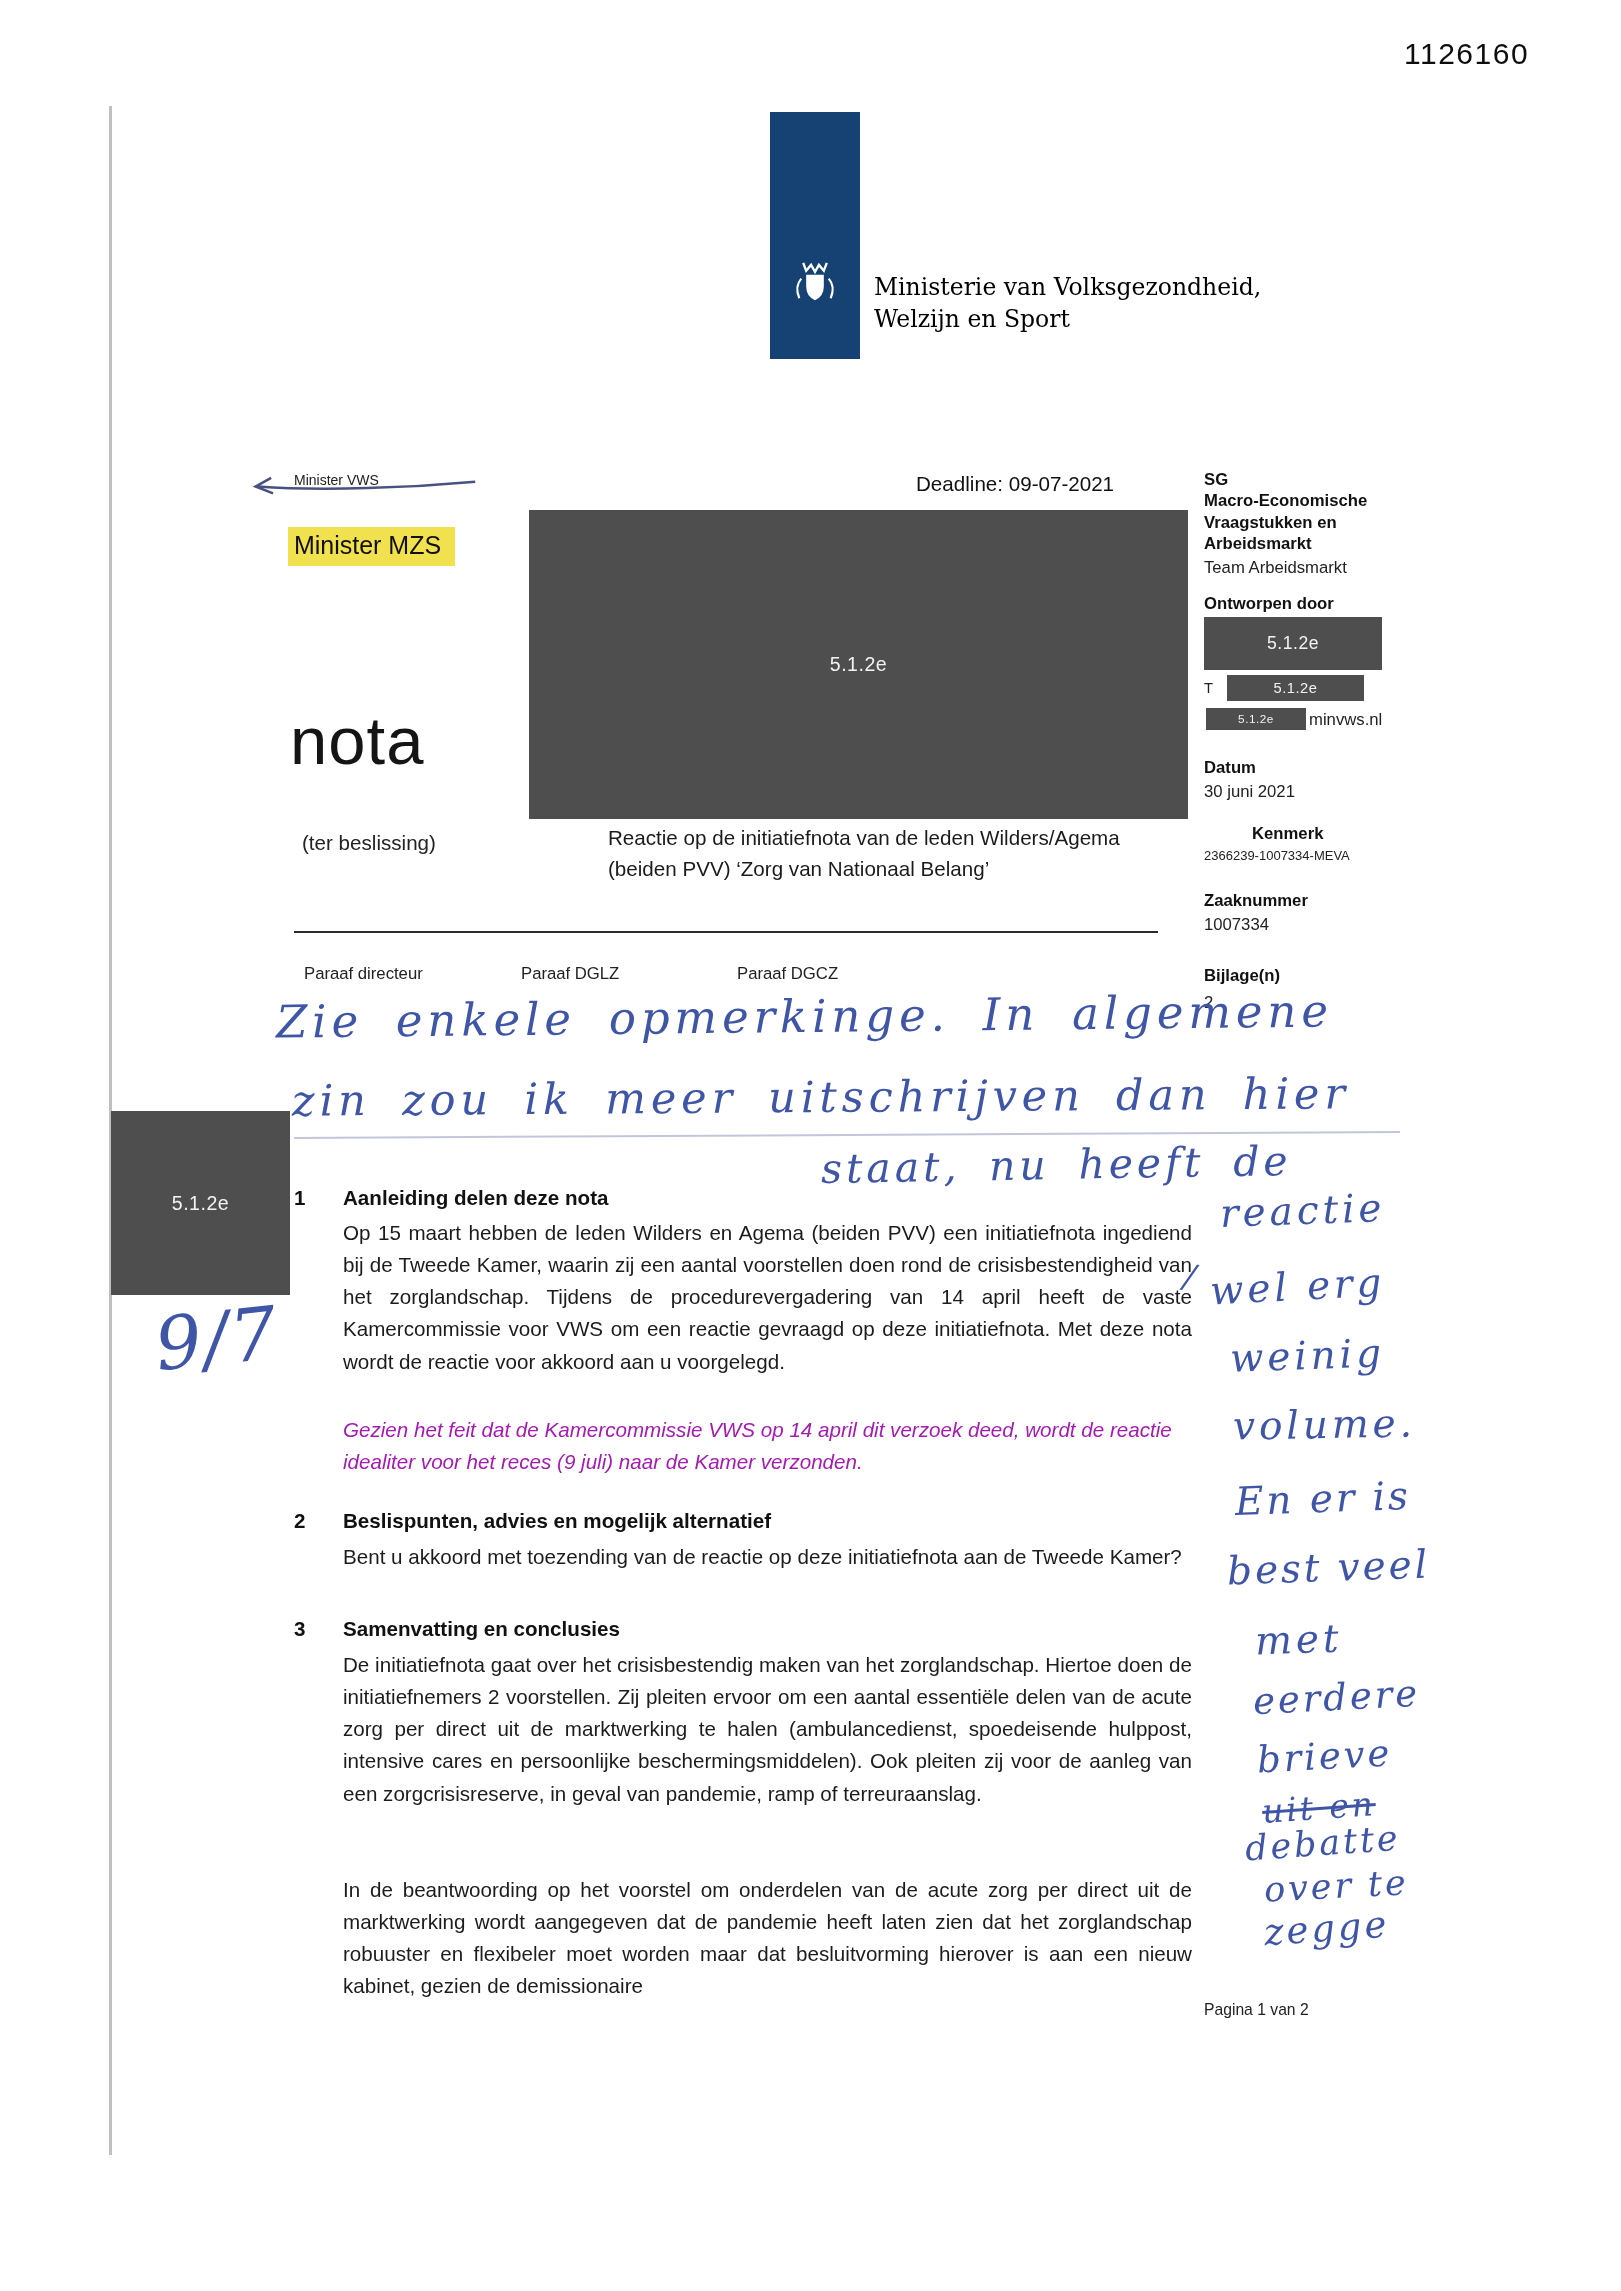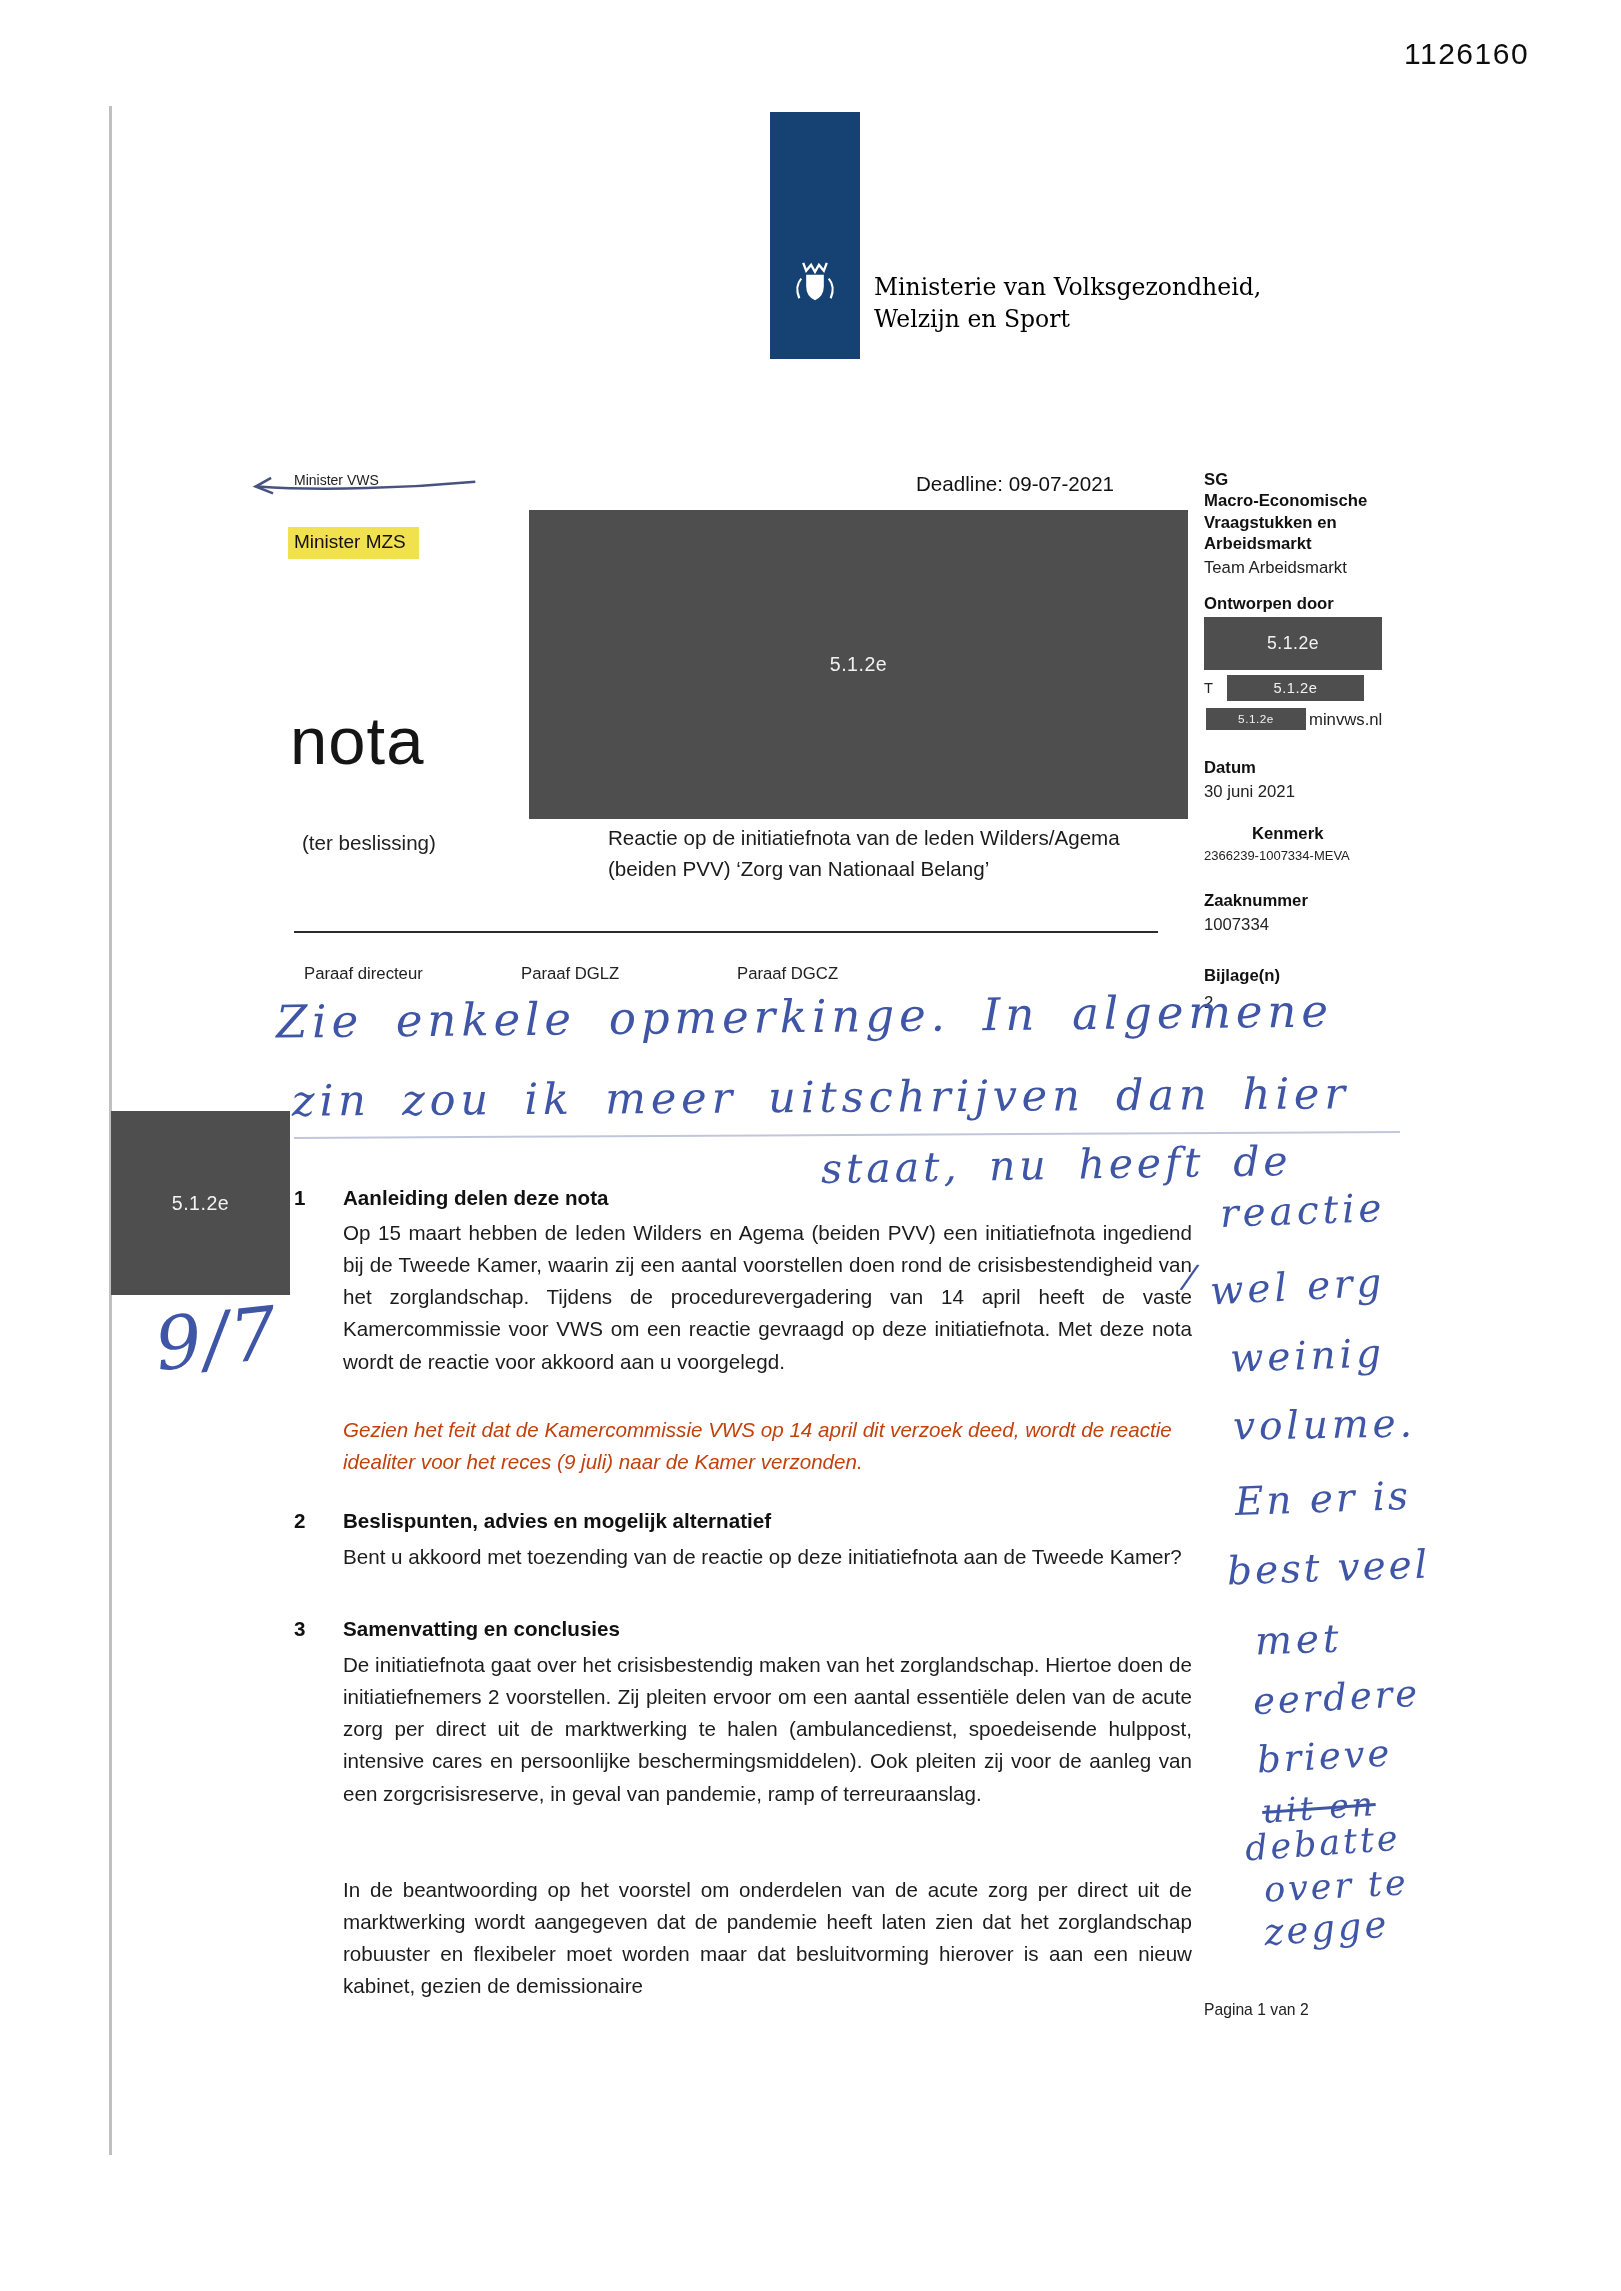--- a/index.html
+++ b/index.html
@@ -17,21 +17,21 @@
   }
   .label-sm { font-size:16.7px; font-weight:bold; color:#111; line-height:1.28; }
   .val-sm  { font-size:16.7px; color:#222; line-height:1.28; }
   .serif   { font-family:"DejaVu Serif","Liberation Serif",serif; }
   .hand {
     font-family:"DejaVu Serif","Liberation Serif",serif; font-style:italic;
     color:#3f55a5; white-space:nowrap;
   }
   .body-text { font-size:20.6px; line-height:1.56; text-align:justify; color:#1c1c1c; }
   .heading   { font-size:20.6px; font-weight:bold; color:#111; }
-  .note-italic { font-size:20.6px; line-height:1.56; font-style:italic; color:#c2410c; }
+  .note-italic { font-size:20.6px; line-height:1.56; font-style:italic; color:#a21caf; }
   .highlight { background:#f2e14e; display:inline-block; padding:3.9px 13.7px 5.9px 5.9px; }
   .divider { border-top:2px solid #2b2b2b; }
 </style>
 </head>
 <body>
 
 <div class="page">
 
   <div class="abs" style="left:109px;top:106px;width:2.9px;height:2049px;background:#8d8d8d;opacity:.55;"></div>
 
@@ -50,21 +50,21 @@
   </div>
 
   <div class="abs" style="left:294px;top:472px;font-size:14px;color:#222;">Minister VWS</div>
   <svg class="abs" style="left:245px;top:470px;" width="235" height="35" viewBox="0 0 240 36">
     <path d="M236 12 C 170 18, 80 22, 12 17" stroke="#475280" stroke-width="2.6" fill="none"></path>
     <path d="M26 8 L10 17 L28 24" stroke="#475280" stroke-width="2.6" fill="none"></path>
   </svg>
 
   <div class="abs" style="left:916px;top:472px;font-size:20.6px;color:#111;">Deadline: 09-07-2021</div>
 
-  <div class="abs" style="left:288px;top:527px;font-size:19px;color:#111;">
+  <div class="abs" style="left:288px;top:527px;font-size:25px;color:#111;">
     <span class="highlight">Minister MZS</span>
   </div>
 
   <div class="abs redact" style="left:529px;top:510px;width:659px;height:309px;font-size:19.6px;">5.1.2e</div>
 
   <div class="abs" style="left:1204px;top:469px;width:196px;">
     <div class="label-sm">SG</div>
     <div class="label-sm">Macro-Economische Vraagstukken en Arbeidsmarkt</div>
     <div class="val-sm" style="margin-top:2px;">Team Arbeidsmarkt</div>
   </div>

